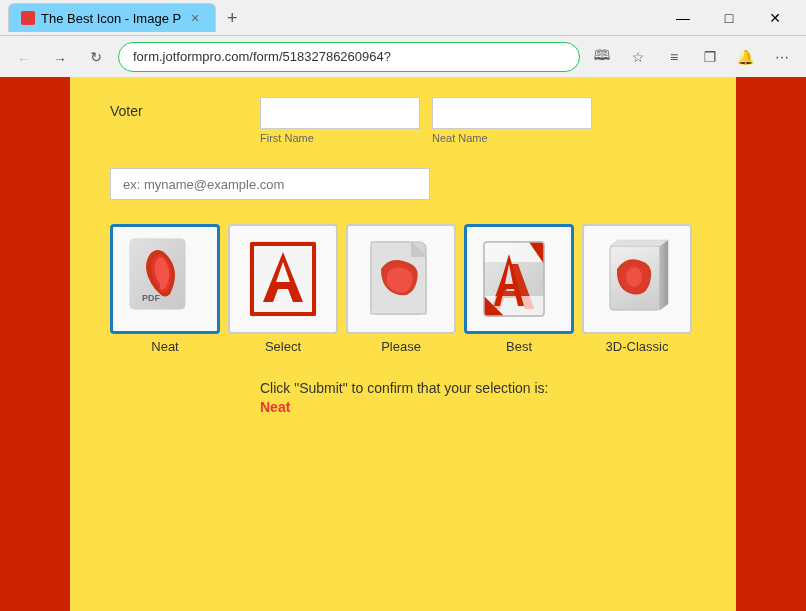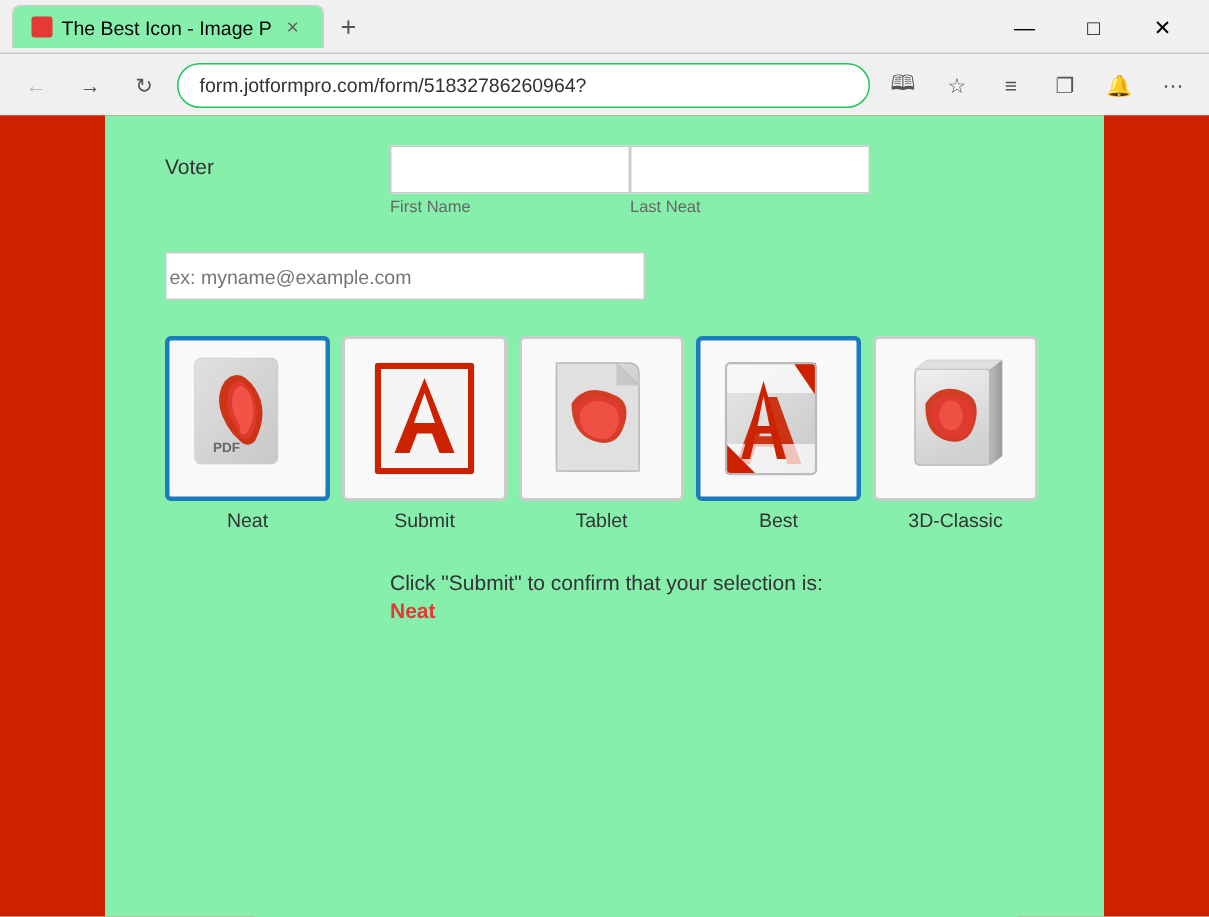--- a/index.html
+++ b/index.html
@@ -10,21 +10,21 @@
 
     .title-bar {
       background: #f0f0f0;
       height: 35px;
       display: flex;
       align-items: center;
       padding: 0 8px;
       gap: 6px;
     }
     .tab {
-      background: #86efac;
+      background: #7dd3fc;
       border: 1px solid #ccc;
       border-bottom: none;
       border-radius: 6px 6px 0 0;
       padding: 6px 12px;
       display: flex;
       align-items: center;
       gap: 6px;
       font-size: 13px;
       min-width: 180px;
     }
@@ -112,21 +112,21 @@
     .page-sidebar-left {
       width: 70px;
       background: #cc2200;
     }
     .page-sidebar-right {
       width: 70px;
       background: #cc2200;
     }
     .page-content {
       flex: 1;
-      background: #86efac;
+      background: #fde047;
       padding: 20px 40px 20px 40px;
       overflow-y: auto;
     }
 
     
     .form-row {
       display: flex;
       align-items: flex-start;
       margin-bottom: 24px;
     }
@@ -137,20 +137,21 @@
       padding-top: 6px;
       flex-shrink: 0;
     }
     .form-fields {
       flex: 1;
     }
 
     
     .voter-inputs {
       display: flex;
+      gap: 12px;
     }
     .voter-field {
       display: flex;
       flex-direction: column;
     }
     .voter-field input {
       width: 160px;
       height: 32px;
       border: 1px solid #ccc;
       padding: 0 8px;
@@ -160,21 +161,21 @@
       font-size: 11px;
       color: #666;
       margin-top: 3px;
     }
 
     
     .email-input {
       width: 320px;
       height: 32px;
       border: 1px solid #ccc;
-      padding: 0 2px;
+      padding: 0 12px;
       font-size: 13px;
       color: #999;
     }
 
     
     .image-options {
       display: flex;
       flex-wrap: wrap;
       gap: 8px;
     }
@@ -300,21 +301,21 @@
     <div class="form-row">
       <div class="form-label">Voter</div>
       <div class="form-fields">
         <div class="voter-inputs">
           <div class="voter-field">
             <input type="text" style="">
             <span class="field-sublabel">First Name</span>
           </div>
           <div class="voter-field">
             <input type="text" style="">
-            <span class="field-sublabel">Last Neat</span>
+            <span class="field-sublabel">Neat Name</span>
           </div>
         </div>
       </div>
     </div>
 
     <div class="form-row">
       <div class="form-fields">
         <input class="email-input" type="email" placeholder="ex: myname@example.com" style="">
       </div>
     </div>
@@ -354,21 +355,21 @@
 
                 <path d="M45 18 L65 68 L55 68 L50 55 L40 55 L35 68 L25 68 Z" fill="#cc2200"></path>
                 <path d="M38 48 L45 28 L52 48 Z" fill="#f5f5f5"></path>
 
                 <rect x="12" y="8" width="66" height="4" rx="2" fill="#cc2200"></rect>
                 <rect x="12" y="78" width="66" height="4" rx="2" fill="#cc2200"></rect>
                 <rect x="12" y="8" width="4" height="74" rx="2" fill="#cc2200"></rect>
                 <rect x="74" y="8" width="4" height="74" rx="2" fill="#cc2200"></rect>
               </svg>
             </div>
-            <span class="image-label">Submit</span>
+            <span class="image-label">Select</span>
           </div>
 
           <div class="image-option">
             <div class="image-box">
               <svg class="icon-tablet" viewBox="0 0 90 90" xmlns="http://www.w3.org/2000/svg">
                 <defs>
                   <linearGradient id="tabletGrad" x1="0" y1="0" x2="1" y2="1">
                     <stop offset="0%" stop-color="#e8e8e8"></stop>
                     <stop offset="100%" stop-color="#c0c0c0"></stop>
                   </linearGradient>
@@ -377,21 +378,21 @@
                 <rect x="15" y="8" width="55" height="72" rx="6" fill="url(#tabletGrad)" stroke="#bbb" stroke-width="1"></rect>
 
                 <path d="M15 8 L55 8 L70 23 L70 80 L15 80 Z" fill="#e0e0e0" stroke="#bbb" stroke-width="1"></path>
                 <path d="M55 8 L55 23 L70 23 Z" fill="#c8c8c8"></path>
 
                 <path d="M25 35 Q35 20 55 30 Q65 35 60 50 Q55 65 40 60 Q25 55 25 35 Z" fill="#cc2200" opacity="0.85"></path>
                 <path d="M28 37 Q37 24 54 33 Q62 38 57 51 Q52 63 39 58 Q27 54 28 37 Z" fill="#e53935" opacity="0.7"></path>
                 <path d="M31 40 Q38 29 52 36 Q59 41 55 52 Q50 62 39 57 Q29 53 31 40 Z" fill="#ff6659" opacity="0.5"></path>
               </svg>
             </div>
-            <span class="image-label">Tablet</span>
+            <span class="image-label">Please</span>
           </div>
 
           <div class="image-option">
             <div class="image-box selected-zoom">
               <svg class="icon-zoom" viewBox="0 0 90 90" xmlns="http://www.w3.org/2000/svg">
                 <defs>
                   <linearGradient id="zoomGrad" x1="0" y1="0" x2="1" y2="1">
                     <stop offset="0%" stop-color="#e8e8e8"></stop>
                     <stop offset="100%" stop-color="#c8c8c8"></stop>
                   </linearGradient>

